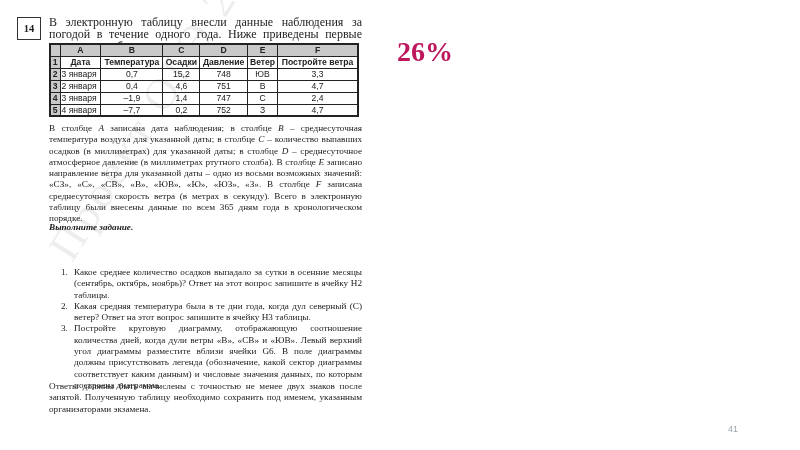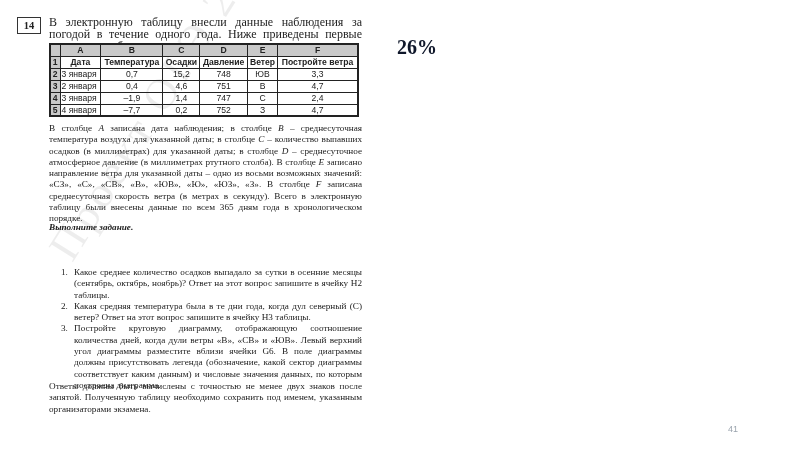--- a/index.html
+++ b/index.html
@@ -1,20 +1,20 @@
 <!DOCTYPE html>
 <html><head>
 <meta charset="utf-8">
 <style>
   * { box-sizing: border-box; margin: 0; padding: 0; }
   html, body { width: 800px; height: 450px; background: #ffffff; overflow: hidden; }
   body { position: relative; font-family: "Liberation Serif", serif; color: #222; }
 
   .task-num {
-    position: absolute; left: 17px; top: 17px; width: 24px; height: 17px;
+    position: absolute; left: 17px; top: 17px; width: 24px; height: 23px;
     border: 1px solid #333; font-weight: bold; font-size: 10.5px;
     display: flex; align-items: center; justify-content: center;
     font-family: "Liberation Serif", serif;
   }
   .intro {
     position: absolute; left: 49px; top: 17px; width: 313px;
     font-size: 12px; line-height: 11.8px; text-align: justify;
     text-align-last: left;
   }
 
@@ -43,21 +43,21 @@
   .p2 { top: 222px; }
   .p2 .hd { font-weight: bold; font-style: italic; display: block; }
   ol.tasks { position: absolute; left: 74px; top: 267px; width: 288px; font-size: 9.2px; line-height: 11.3px; text-align: justify; list-style: none; }
   ol.tasks li { position: relative; margin-bottom: 0px; text-align-last: left; }
   ol.tasks li .n { position: absolute; left: -13px; top: 0; }
   .p3 { top: 381px; }
 
   .percent {
     position: absolute; left: 397px; top: 36px;
     font-family: "Liberation Serif", serif; font-weight: bold;
-    font-size: 20px; color: #0f172a;
+    font-size: 28px; color: #be185d;
   }
   .page-num {
     position: absolute; left: 728px; top: 424px;
     font-family: Liberation Sans, sans-serif; font-size: 9px; color: #9aa3ad;
   }
   .watermark {
     position: absolute; left: 60px; top: 230px;
     font-family: "Liberation Serif", serif; font-size: 44px; color: rgba(0,0,0,0.07);
     transform: rotate(-58deg); transform-origin: left center; white-space: nowrap;
     pointer-events: none; letter-spacing: 4px;

